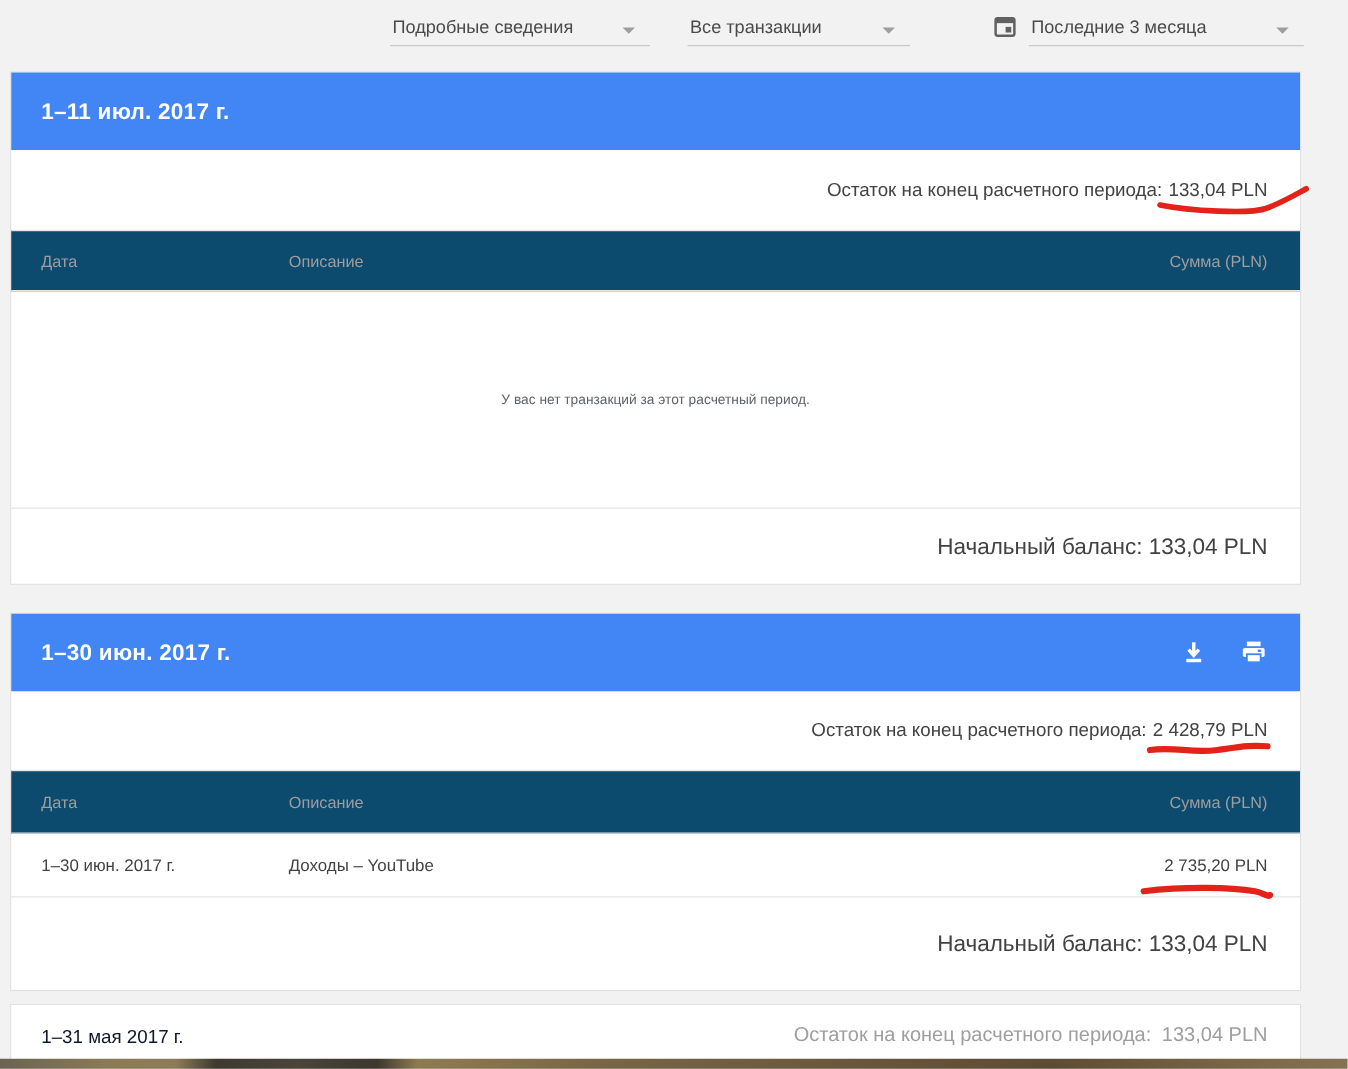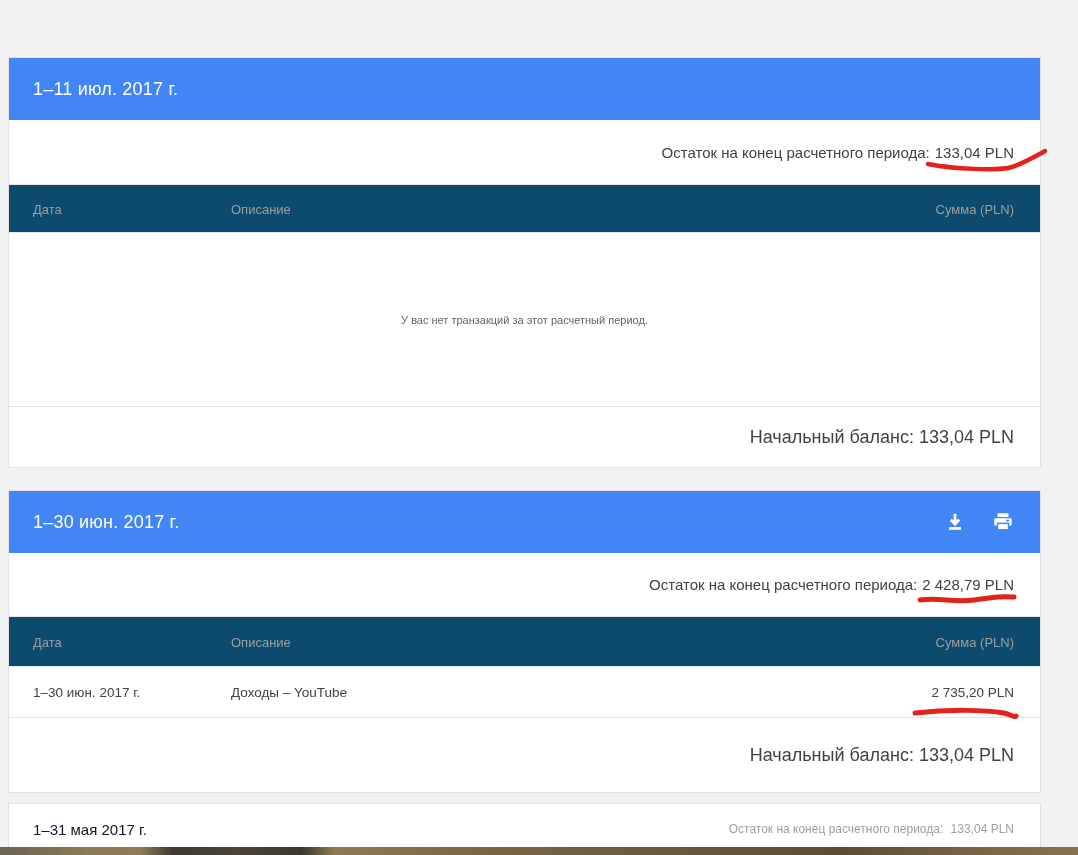--- a/index.html
+++ b/index.html
@@ -41,21 +41,21 @@
     border:1px solid #e2e2e2;
   }
   .card1 { top:57px; height:411px; }
   .card2 { top:490px; height:303px; }
   .card3 { top:803px; height:52px; }
 
   .card-head {
     height:62px; background:#4285f4; color:#ffffff;
     display:flex; align-items:center;
     padding:0 26px 0 24px;
-    font-size:18px; font-weight:normal; letter-spacing:.2px;
+    font-size:18px; font-weight:bold; letter-spacing:.2px;
     cursor:pointer;
   }
   .card-head .head-title { flex:1 1 auto; }
   .head-actions { display:flex; gap:26px; }
   .head-actions .icon-btn { width:22px; height:22px; cursor:pointer; }
 
   .balance-row {
     height:64px; display:flex; align-items:center; justify-content:flex-end;
     padding-right:26px; font-size:15px; color:#424242;
   }
@@ -93,21 +93,21 @@
   .card1 .footer-row { height:62px; border-top:1px solid #e4e4e4; }
   .card2 .footer-row { height:75px; }
   .footer-row .bal-value { margin-left:5px; }
 
   
   .card3 {
     display:flex; align-items:center;
     padding:0 26px 0 24px; cursor:pointer;
   }
   .c3-title { flex:1 1 auto; font-size:15px; color:#0f172a; }
-  .c3-balance { font-size:12px; color:#9e9e9e; }
+  .c3-balance { font-size:16px; color:#9e9e9e; }
   .c3-balance .bal-value { margin-left:4px; }
 
   
   .bottom-strip {
     position:absolute; left:0; top:847px; width:1078px; height:8px;
     background:linear-gradient(90deg,
       #6b6453 0%, #8a7a55 8%, #8d7c57 13%,
       #3e3a31 16%, #4a4439 22%, #3c382f 28%,
       #8f7b52 31%, #776545 45%, #6b5a3e 60%,
       #5d4c34 78%, #7a6747 92%, #857252 100%);
@@ -118,20 +118,41 @@
   .annotations {
     position:absolute; inset:0; width:1078px; height:855px;
     pointer-events:none; z-index:6;
   }
 </style>
 </head>
 <body>
 
 <div class="page">
 
+  <div class="topbar">
+    <div class="dropdown dd1">
+      <span class="dd-label">Подробные сведения</span>
+      <span class="caret"></span>
+    </div>
+    <div class="dropdown dd2">
+      <span class="dd-label">Все транзакции</span>
+      <span class="caret"></span>
+    </div>
+    <span class="cal-icon">
+      <svg width="20" height="20" viewBox="0 0 20 20">
+        <rect x="2.5" y="3.5" width="15" height="14" rx="1.5" fill="none" stroke="#616161" stroke-width="2"></rect>
+        <rect x="2.5" y="3.5" width="15" height="4" fill="#616161"></rect>
+        <rect x="10.5" y="10.5" width="4.5" height="4.5" fill="#616161"></rect>
+      </svg>
+    </span>
+    <div class="dropdown dd3">
+      <span class="dd-label">Последние 3 месяца</span>
+      <span class="caret"></span>
+    </div>
+  </div>
 
   <section class="card card1">
     <header class="card-head">
       <span class="head-title">1–11 июл. 2017 г.</span>
     </header>
     <div class="balance-row">
       <span>Остаток на конец расчетного периода:</span>
       <span class="bal-value">133,04 PLN</span>
     </div>
     <div class="thead">

